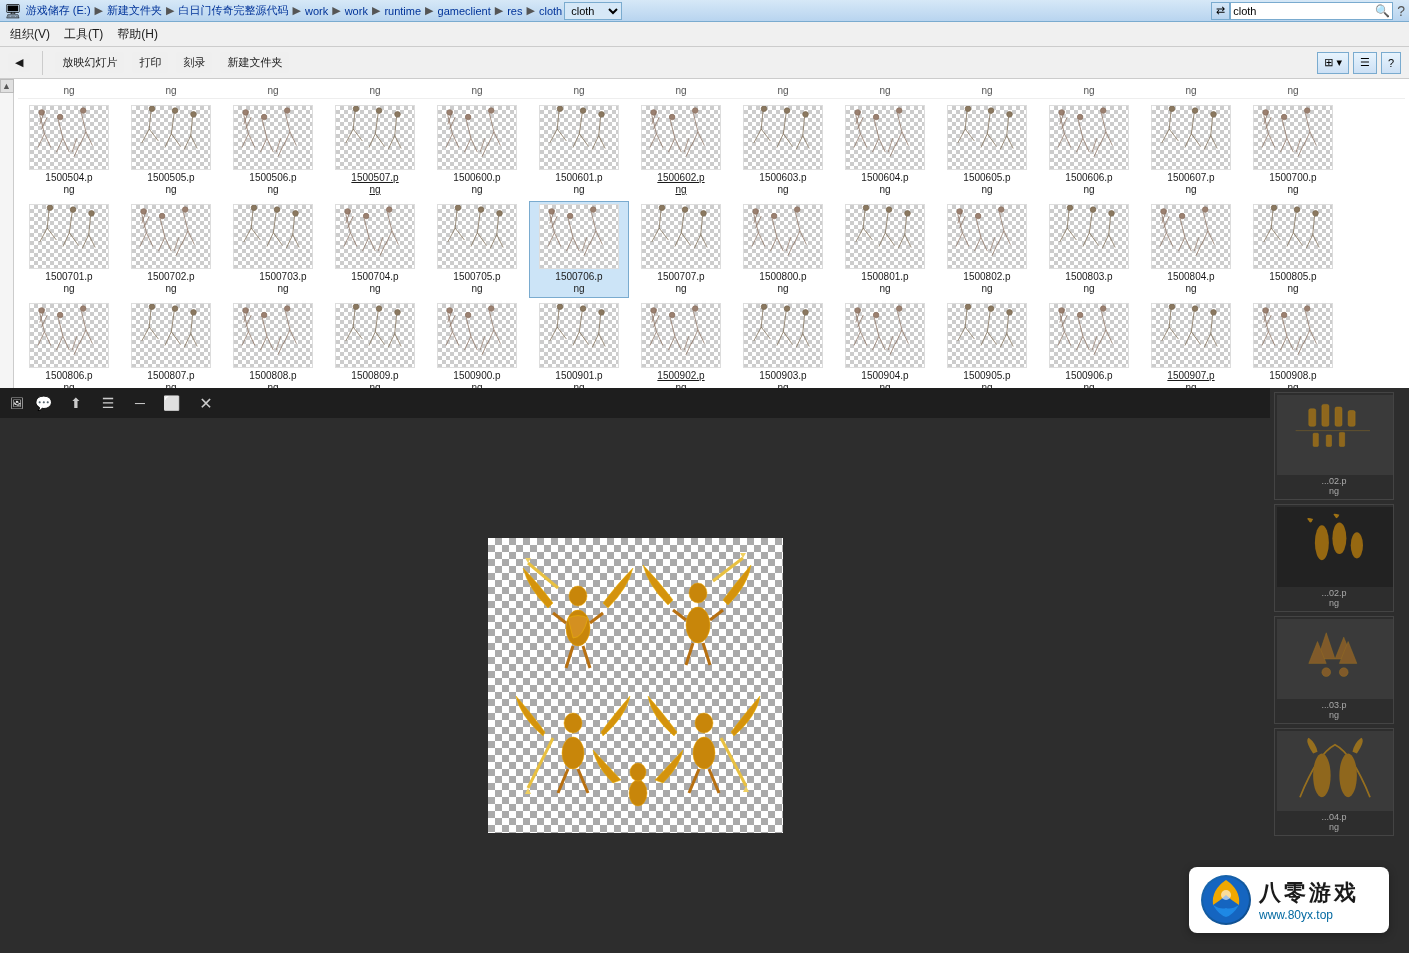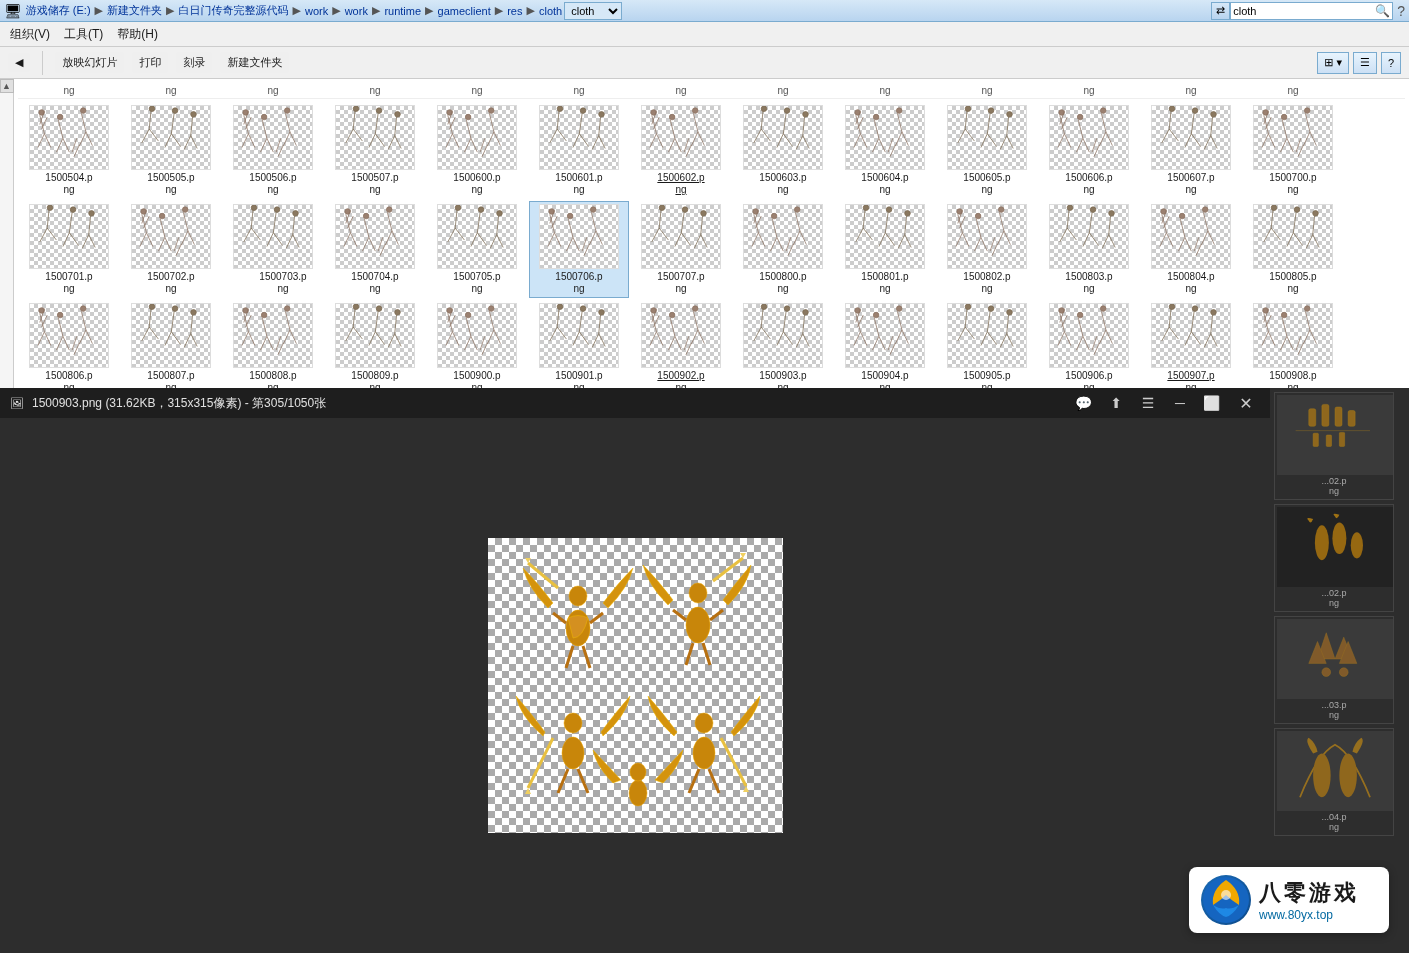--- a/index.html
+++ b/index.html
@@ -590,21 +590,21 @@
           <circle cx="46" cy="5" r="3" fill="#8a7860"></circle>
           <line x1="65" y1="12" x2="63" y2="32"></line>
                     <line x1="63" y1="32" x2="56" y2="47"></line>
                     <line x1="63" y1="32" x2="70" y2="46"></line>
           <circle cx="66" cy="9" r="3" fill="#8a7860"></circle>
         </g>
       </svg>
               </div>
             </div>
           </div>
-          <div class="file-name" style="white-space: pre-line;">1500507.p
+          <div class="file-name" style="white-space: pre-line; text-decoration: underline;">1500507.p
 ng</div>
         </div>
         <div class="file-item">
           <div class="file-thumb">
             <div class="checker">
               <div style="position: absolute; width: 75px; height: 60px; display: flex; align-items: center; justify-content: center;">
                 <svg viewBox="0 0 80 65" width="75" height="60" xmlns="http://www.w3.org/2000/svg">
         <g fill="none" stroke="#8a7060" stroke-width="0.8">
           <line x1="10" y1="10" x2="15" y2="30"></line>
                     <line x1="15" y1="30" x2="8" y2="45"></line>
@@ -1587,21 +1587,20 @@
 ng</div>
         </div>
       </div>
     </div>
 
 </div>
 
 <div class="image-viewer">
   <div class="viewer-titlebar">
     <span>🖼</span>
-    <span class="viewer-title-text">1500903.png (31.62KB，315x315像素) - 第305/1050张</span>
     <div class="viewer-controls">
       <span class="viewer-ctrl-btn">💬</span>
       <span class="viewer-ctrl-btn">⬆</span>
       <span class="viewer-ctrl-btn">☰</span>
       <span class="viewer-ctrl-btn">─</span>
       <span class="viewer-ctrl-btn">⬜</span>
       <button class="viewer-close-btn">✕</button>
     </div>
   </div>
   <div class="viewer-content">

